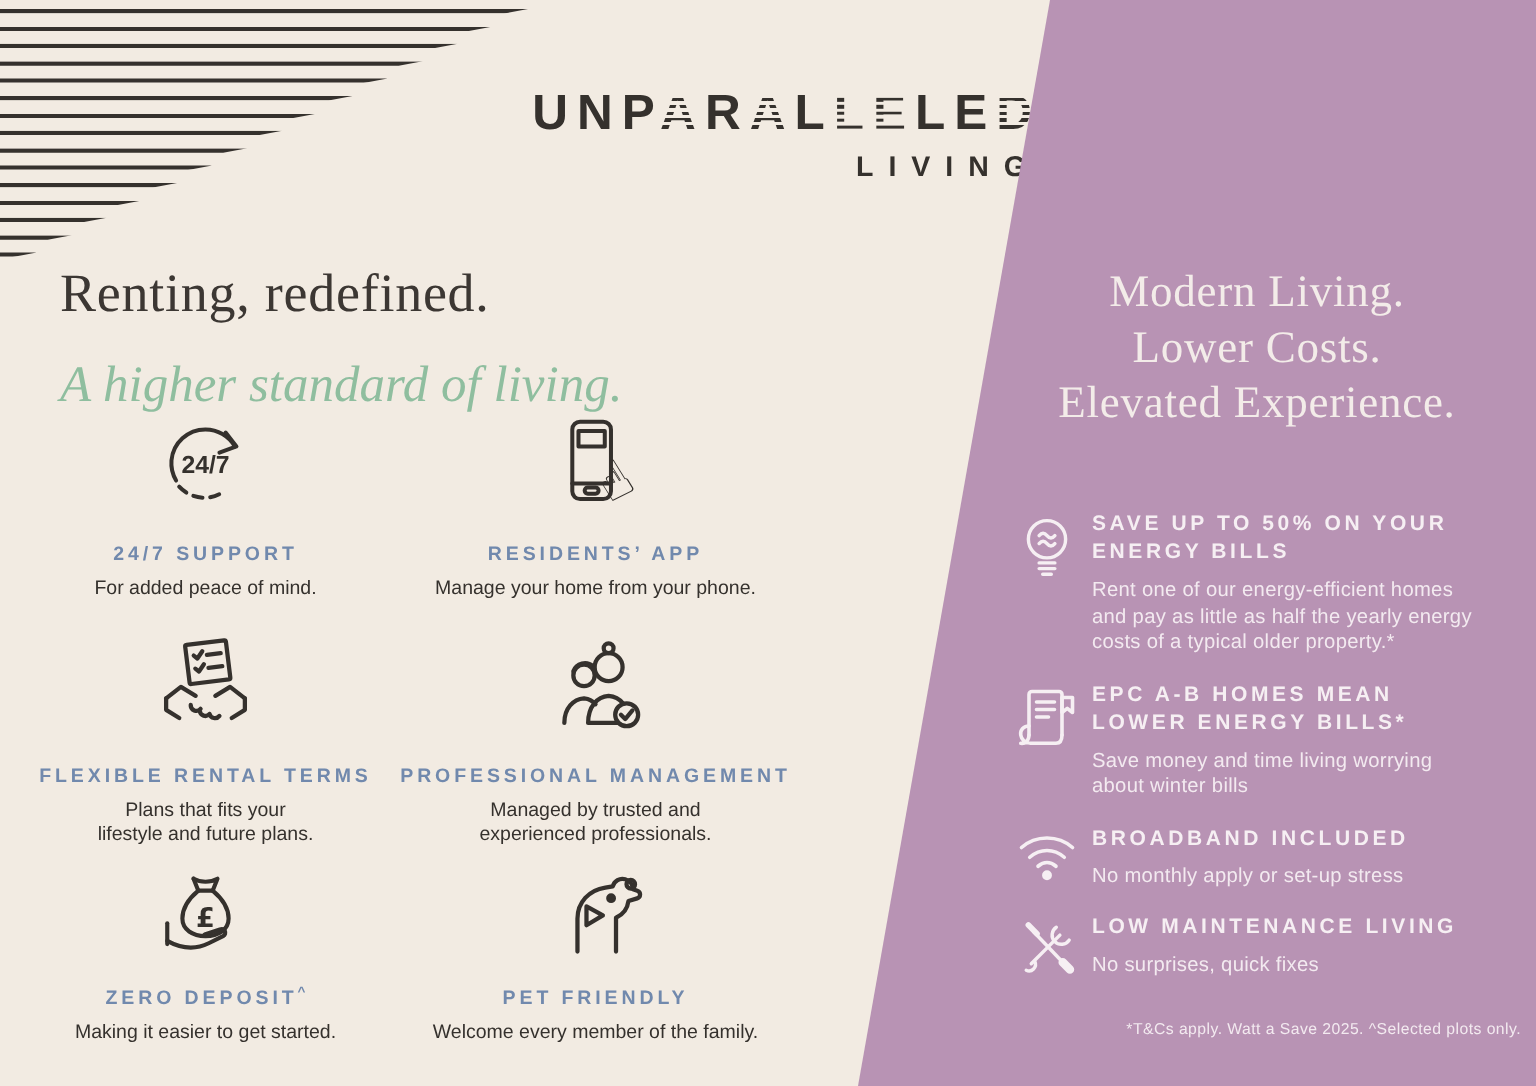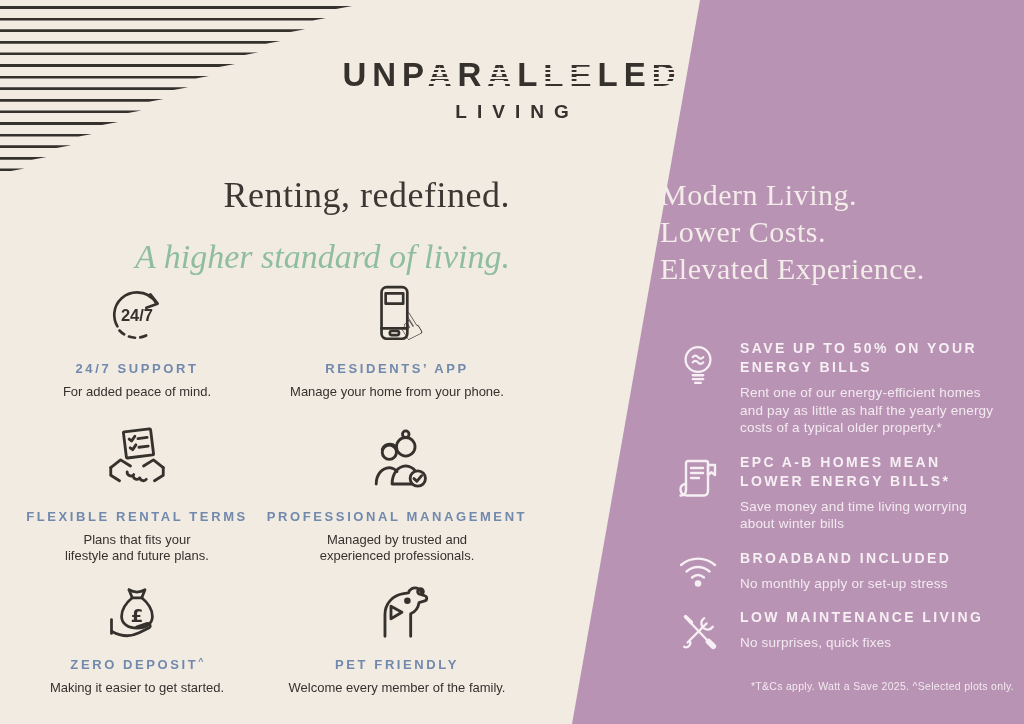--- a/index.html
+++ b/index.html
@@ -14,48 +14,48 @@
   html,body{width:1024px;height:724px;overflow:hidden}
   body{font-family:"Liberation Sans",sans-serif;background:#888}
   .page{position:relative;width:1024px;height:724px;background:var(--cream);overflow:hidden}
 
   
   .stripes{position:absolute;left:0;top:6px;width:360px;height:170px}
   .stripes .stripe{position:absolute;left:0;height:3px;background:var(--ink);
     clip-path:polygon(0 0,100% 0,calc(100% - 16px) 100%,0 100%)}
 
   
-  .logo{position:absolute;left:330px;top:56px;width:364px;text-align:center;color:var(--ink)}
+  .logo{position:absolute;left:330px;top:56px;width:364px;text-align:right;color:var(--ink)}
   .logo-main{font-size:33px;font-weight:bold;letter-spacing:6px;white-space:nowrap}
   .logo-main .hatch{
     background:repeating-linear-gradient(to bottom,var(--ink) 0 2.4px,rgba(53,49,45,0) 2.4px 4.6px);
     -webkit-background-clip:text;background-clip:text;color:transparent}
   .logo-sub{font-size:19px;font-weight:bold;letter-spacing:10px;margin-top:7px;text-indent:10px}
 
   
-  .left-head{position:absolute;left:40px;top:174px;width:470px;text-align:right}
+  .left-head{position:absolute;left:40px;top:174px;width:470px;text-align:left}
   .lh1{font-family:"Liberation Serif",serif;font-size:36px;color:#3c3733;letter-spacing:.5px}
   .lh2{font-family:"Liberation Serif",serif;font-style:italic;font-size:34px;color:var(--green);margin-top:22px}
 
   
   .features{position:absolute;left:12px;top:270px;width:525px;display:grid;
     grid-template-columns:250px 270px;grid-auto-rows:minmax(148px,auto)}
   .feature{text-align:center;padding-top:6px}
-  .f-icon{height:72px;display:flex;align-items:flex-end;justify-content:center;margin-bottom:12px;color:var(--ink)}
+  .f-icon{height:72px;display:flex;justify-content:center;margin-bottom:12px;color:var(--ink)}
   .f-label{font-size:13px;font-weight:bold;letter-spacing:2.6px;color:var(--blue);margin-bottom:8px;white-space:nowrap}
   .f-label sup{font-size:9px;letter-spacing:0}
   .f-desc{font-size:13px;line-height:16px;color:var(--ink);white-space:pre-line}
 
   
   .panel{position:absolute;inset:0;background:var(--mauve);
     clip-path:polygon(700px 0,1024px 0,1024px 724px,572px 724px)}
-  .panel-head{position:absolute;left:660px;top:176px;width:356px;text-align:left;
+  .panel-head{position:absolute;left:660px;top:176px;width:356px;text-align:center;
     font-family:"Liberation Serif",serif;font-size:30px;line-height:37px;color:#f3ece9;letter-spacing:.5px}
   .benefits{position:absolute;left:676px;top:339px;width:340px}
-  .benefit{display:flex;gap:20px;margin-bottom:16px}
+  .benefit{display:flex;gap:8px;margin-bottom:16px}
   .b-icon{width:44px;flex:0 0 44px;display:flex;justify-content:center;align-items:flex-start;padding-top:3px;color:var(--pale)}
   .b-title{font-size:14px;font-weight:bold;letter-spacing:2.4px;line-height:19px;color:var(--pale);white-space:pre-line;margin-bottom:7px}
   .b-body{font-size:13.5px;line-height:17.5px;letter-spacing:.2px;color:#f3eaf0;white-space:pre-line}
   .footnote{position:absolute;right:10px;top:680px;font-size:10.5px;letter-spacing:.3px;color:#f3eaf0}
 
   svg{display:block}
   .ink-stroke{stroke:currentColor;fill:none;stroke-width:2.6;stroke-linecap:round;stroke-linejoin:round}
   .pale-stroke{stroke:currentColor;fill:none;stroke-width:2.4;stroke-linecap:round;stroke-linejoin:round}
 </style>
 </head>

